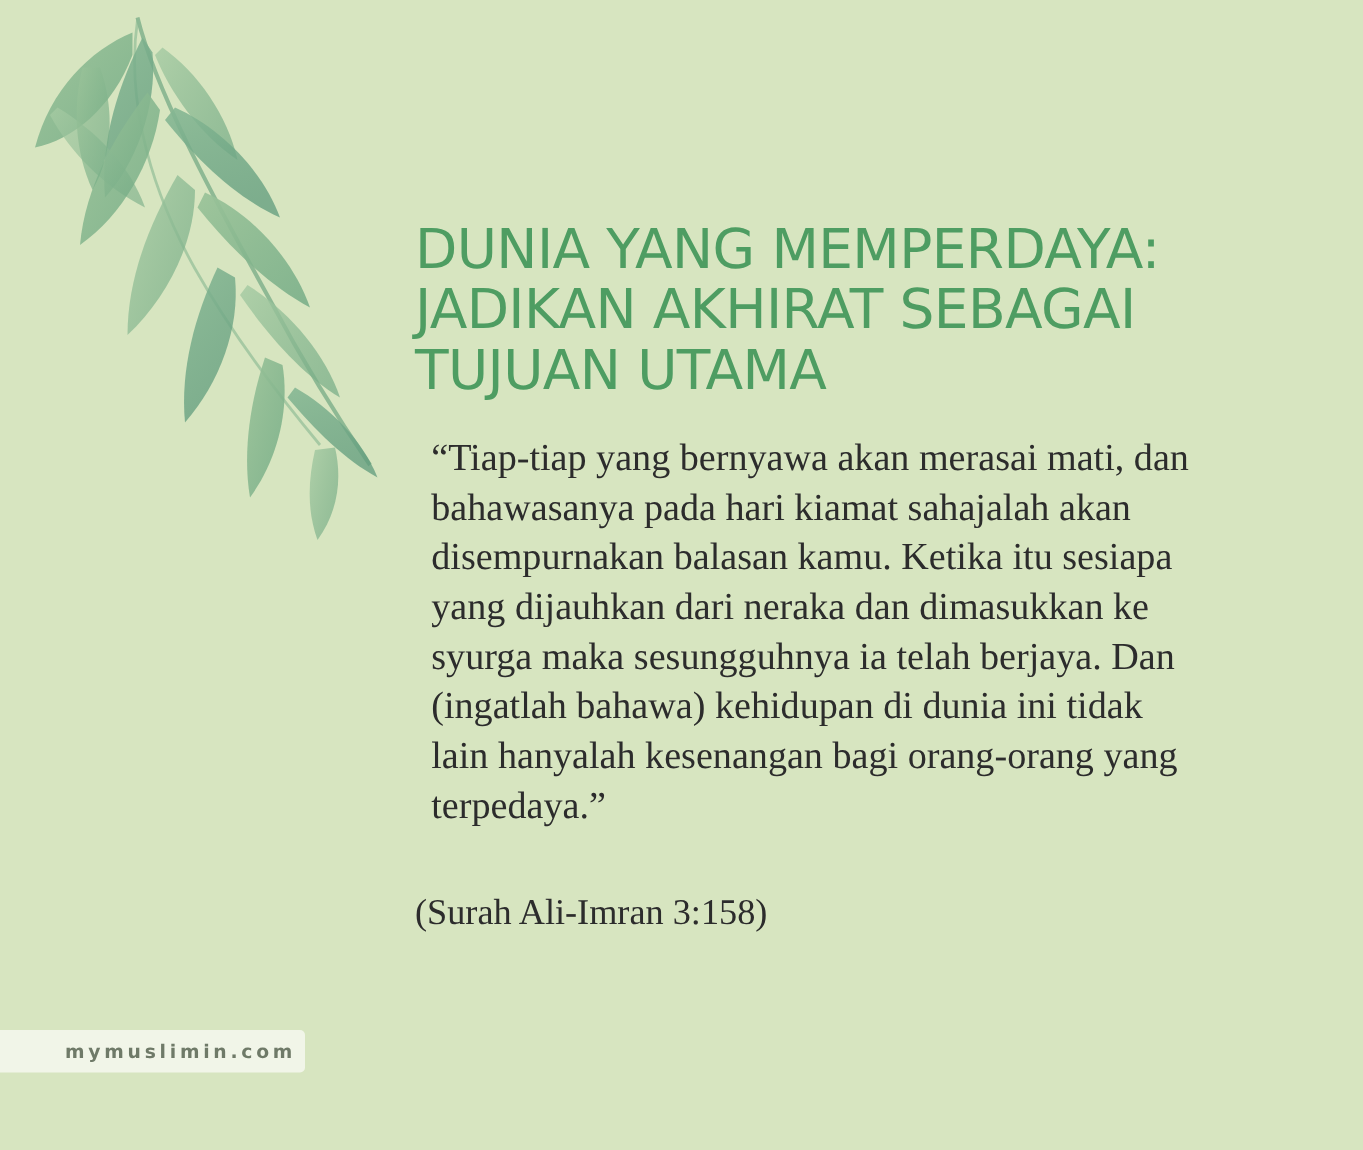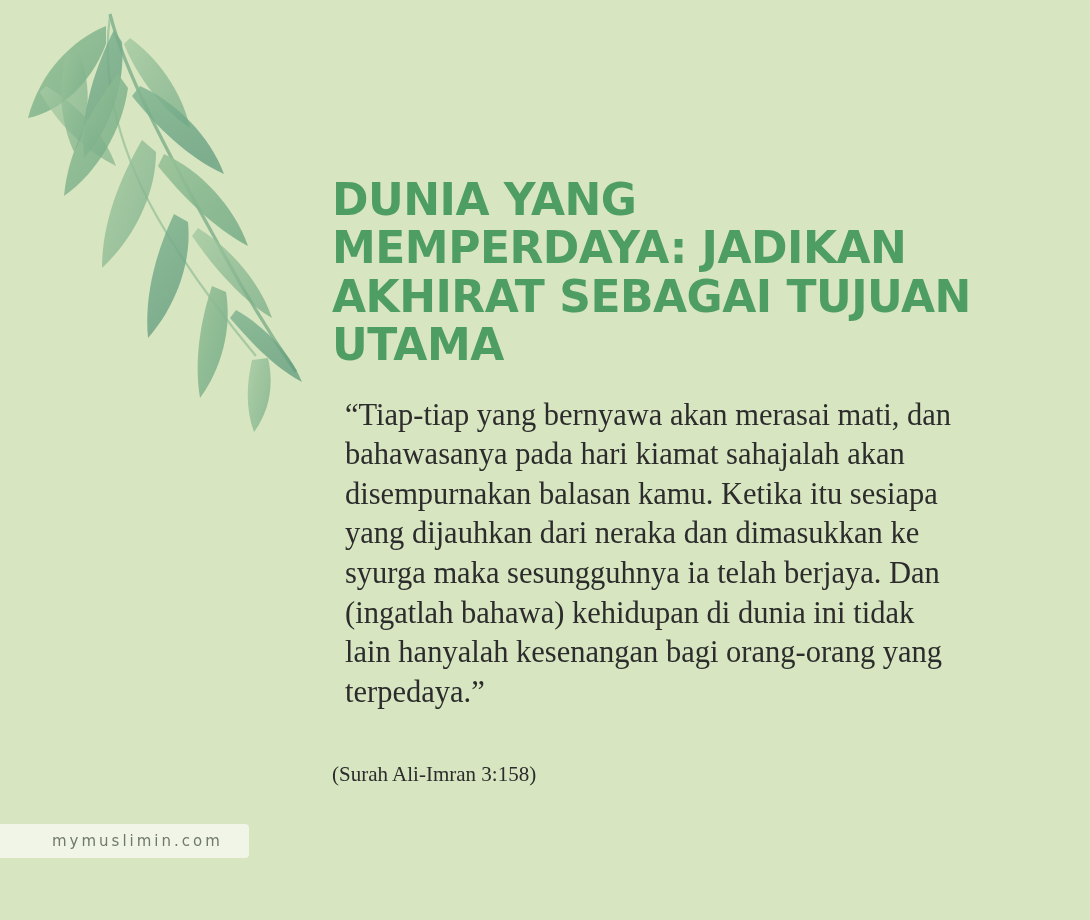--- a/index.html
+++ b/index.html
@@ -34,58 +34,59 @@
   
   .content {
     position: absolute;
     left: 332px;
     top: 176px;
     width: 660px;
   }
 
   .headline {
     font-family: "DejaVu Sans", sans-serif;
-    font-weight: bold;
+    font-weight: normal;
     font-size: 44px;
     line-height: 1.10;
     letter-spacing: -0.5px;
     color: #4e9d62;
     margin: 0 0 26px 0;
     text-transform: uppercase;
   }
 
   .quote {
     font-family: "Liberation Serif", serif;
     font-size: 30.5px;
     line-height: 1.30;
     color: #2c2c2c;
     margin: 13px;
     width: 620px;
   }
 
   .reference {
     font-family: "Liberation Serif", serif;
-    font-size: 21px;
+    font-size: 29px;
     line-height: 1.3;
     color: #2c2c2c;
     margin: 48px 0 0 0;
   }
 
   
   .site-badge {
     position: absolute;
     left: 0;
     top: 824px;
     background: #f1f5e8;
     color: #6f7a68;
     font-family: "DejaVu Sans", sans-serif;
     font-size: 15px;
     letter-spacing: 3px;
-    padding: 8px 26px 8px 52px;
+    padding: 8px 7px 8px 52px;
     border-radius: 0 4px 4px 0;
+    font-weight: bold;
   }
 </style>
 </head>
 <body>
 
 <div class="poster">
 
   <div class="leaf-art">
     <svg viewBox="0 0 330 440" width="330" height="440" xmlns="http://www.w3.org/2000/svg">
       <defs>

